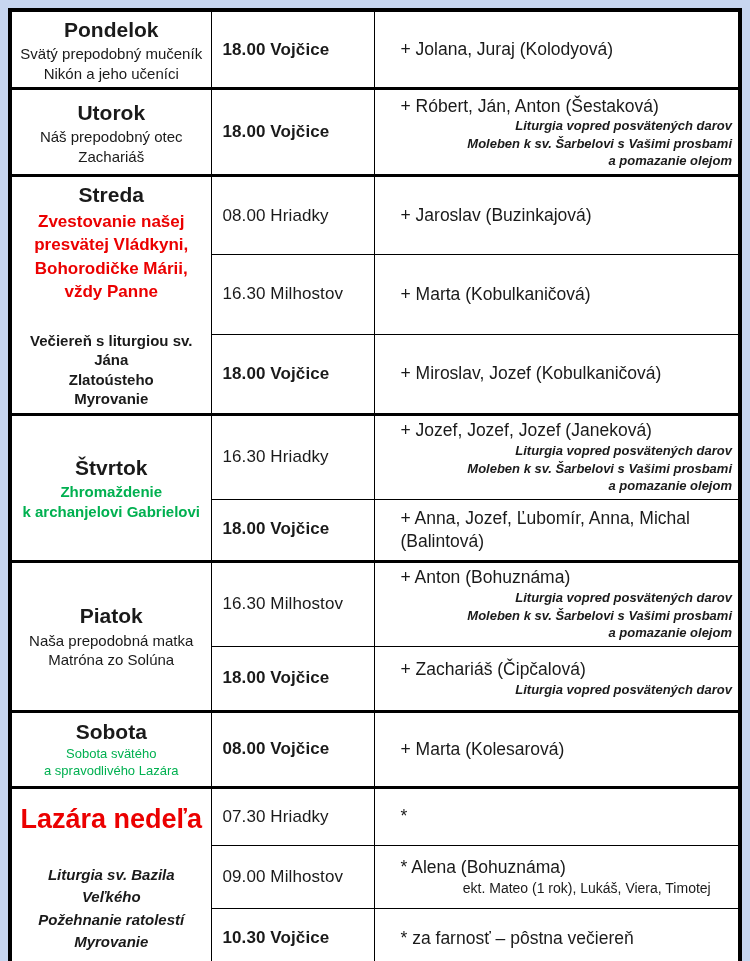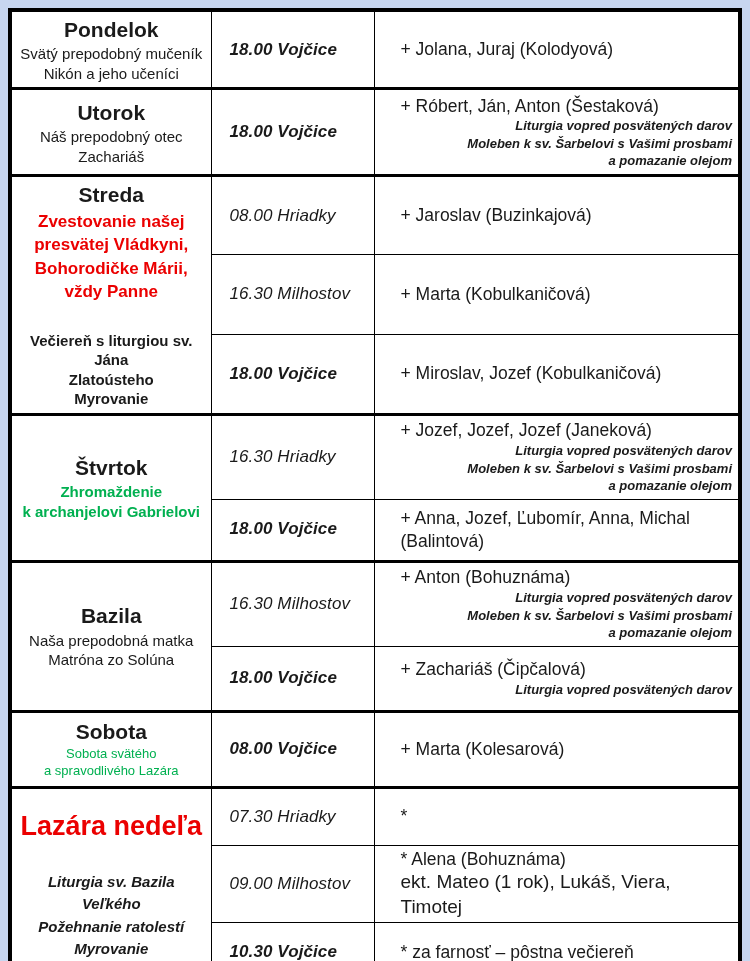--- a/index.html
+++ b/index.html
@@ -34,23 +34,22 @@
     padding:2px 4px;
   }
   tr.sub-row td{border-top:1.5px solid #000;}
   tr.section-start td{border-top:3px solid #000;}
   td.day-cell{
     text-align:center;
     padding:4px 5px;
   }
   td.time-cell{
     font-size:17px;
-    padding-left:18px;
+    padding-left:11px;
     letter-spacing:.1px;
-    font-style:italic;
   }
   td.time-cell.bold{font-weight:bold;}
   td.intention-cell{
     padding-left:26px;
     padding-right:6px;
   }
   
   .ln{display:block;}
   .day-title{font-size:21px;font-weight:bold;line-height:1.35;}
   .day-title-red{font-size:27px;font-weight:bold;color:var(--red);line-height:1.25;}
@@ -58,21 +57,21 @@
   .red-bold{font-size:17px;font-weight:bold;color:var(--red);line-height:1.38;}
   .green-bold{font-size:15px;font-weight:bold;color:var(--green);line-height:1.3;}
   .green{font-size:13px;color:var(--green);line-height:1.3;}
   .bold{font-size:15px;font-weight:bold;line-height:1.3;}
   .bold-italic{font-size:15px;font-weight:bold;font-style:italic;line-height:1.5;}
   .gap{height:27px;}
   
   .c{display:block;}
   .main{font-size:17.5px;line-height:1.3;text-align:left;}
   .note{font-size:13px;font-weight:bold;font-style:italic;text-align:right;line-height:1.35;}
-  .small{font-size:19px;text-align:left;line-height:1.3;}
+  .small{font-size:14px;text-align:center;line-height:1.3;margin-left:41px;}
 </style>
 </head>
 <body style="background: rgb(199, 214, 240);">
 
 <table class="schedule">
   <colgroup>
     <col class="c-day">
     <col class="c-time">
     <col class="c-int">
   </colgroup>
@@ -146,21 +145,21 @@
         </td>
       </tr>
       <tr class="sub-row">
         <td class="time-cell bold" style="height: 62px;">18.00 Vojčice</td>
         <td class="intention-cell">
           <div class="c main">+ Anna, Jozef, Ľubomír, Anna, Michal (Balintová)</div>
         </td>
       </tr>
       <tr class="section-start">
         <td class="day-cell" rowspan="2">
-          <div class="ln day-title">Bazila</div>
+          <div class="ln day-title">Piatok</div>
           <div class="ln plain">Naša prepodobná matka</div>
           <div class="ln plain">Matróna zo Solúna</div>
         </td>
         <td class="time-cell" style="height: 85px;">16.30 Milhostov</td>
         <td class="intention-cell">
           <div class="c main">+ Anton (Bohuznáma)</div>
           <div class="c note">Liturgia vopred posvätených darov</div>
           <div class="c note">Moleben k sv. Šarbelovi s Vašimi prosbami</div>
           <div class="c note">a pomazanie olejom</div>
         </td>

